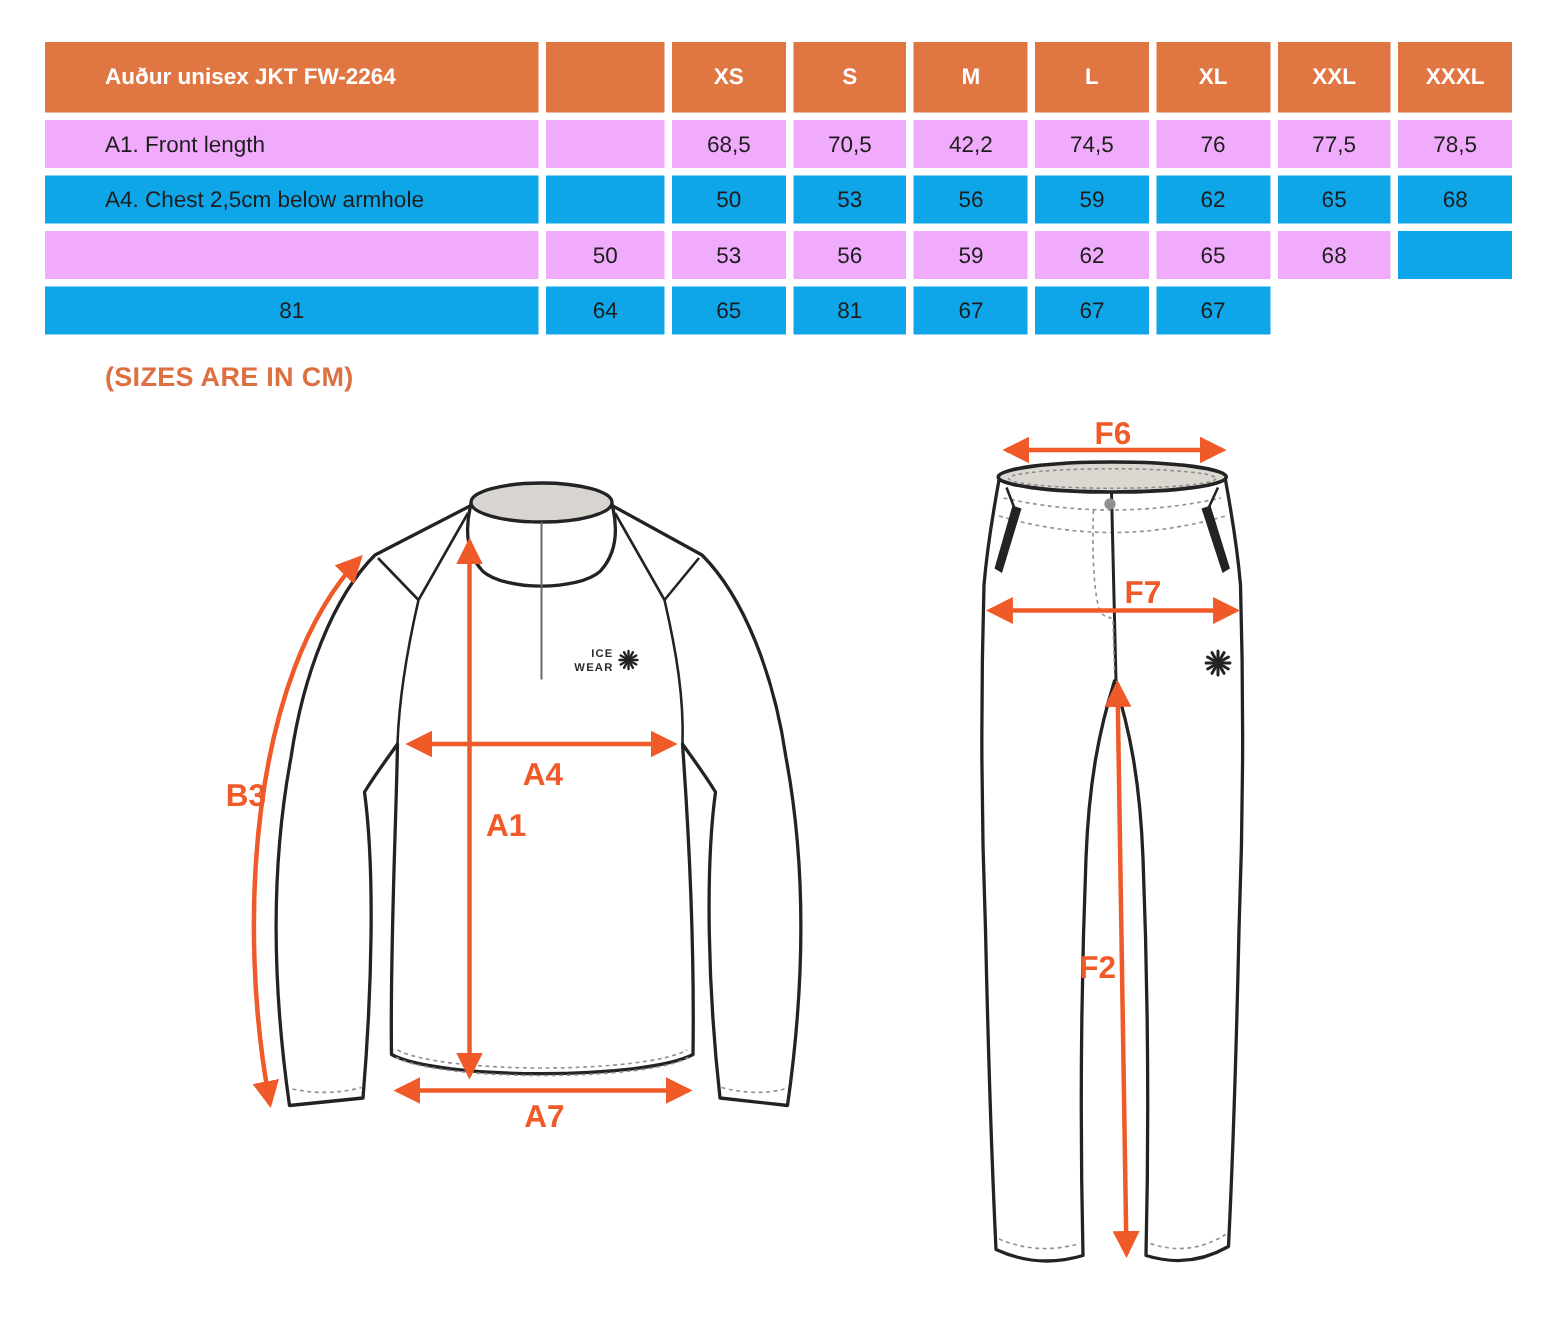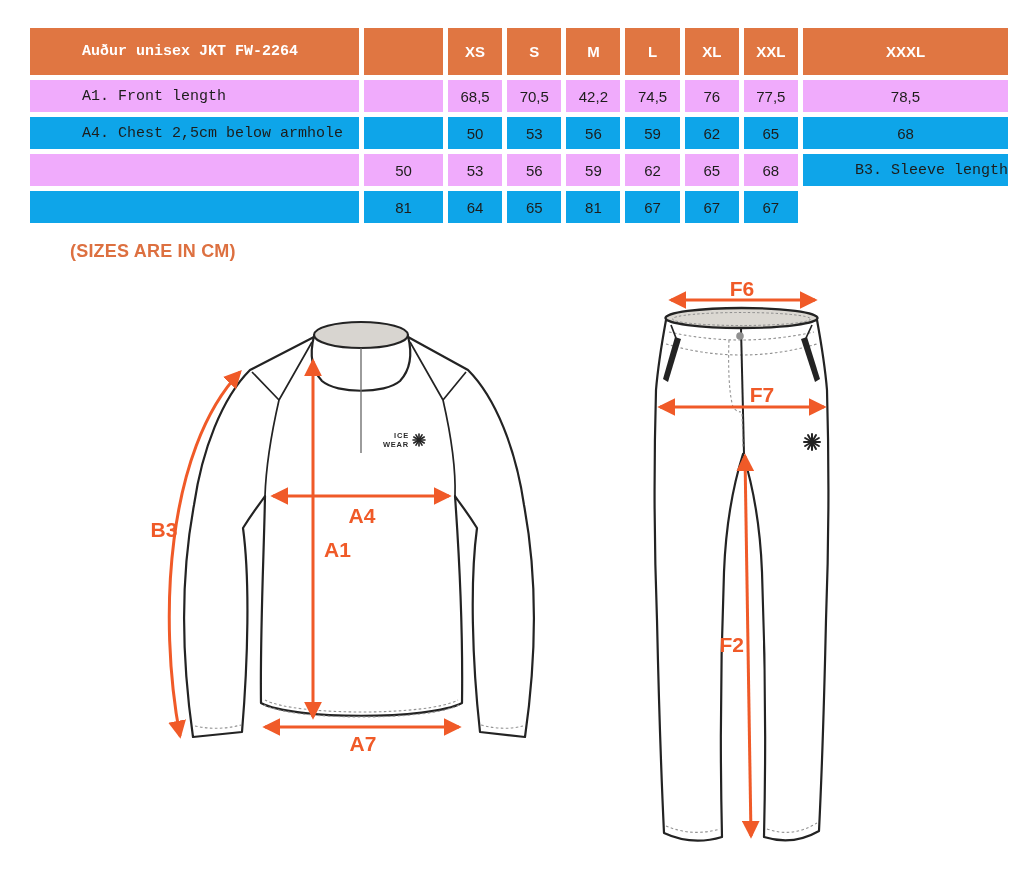--- a/index.html
+++ b/index.html
@@ -9,21 +9,21 @@
   }
   
   .size-table{
     position:absolute;left:30px;top:28px;width:978px;
     display:grid;grid-template-columns:329px 79px repeat(7,1fr);
     column-gap:5px;row-gap:5px;
   }
   .cell{display:flex;align-items:center;justify-content:center;
     font-size:15px;height:32px;white-space:nowrap;}
   .cell.head{height:47px;background:#e07642;color:#ffffff;font-weight:bold;}
-  .cell.lbl{justify-content:flex-start;padding-left:52px;font-family:Liberation Mono, monospace;}
+  .cell.lbl{justify-content:flex-start;padding-left:40px;}
   .dark{background:#f0abfc;}
   .light{background:#0ea5e9;}
   .note{
     position:absolute;left:70px;top:241px;color:#dd7040;
     font-size:18px;font-weight:bold;letter-spacing:.2px;
   }
   
   .jacket-svg{position:absolute;left:140px;top:290px;}
   .pants-svg{position:absolute;left:630px;top:280px;}
   svg text.mlabel{fill:#f05a28;font-size:21px;font-weight:600;font-family:"Liberation Sans",sans-serif;}
@@ -73,21 +73,20 @@
 
     <div class="cell dark"></div>
     <div class="cell dark">50</div>
     <div class="cell dark">53</div>
     <div class="cell dark">56</div>
     <div class="cell dark">59</div>
     <div class="cell dark">62</div>
     <div class="cell dark">65</div>
     <div class="cell dark">68</div>
 
-    <div class="cell light lbl">B3. Sleeve length</div>
     <div class="cell light"></div>
     <div class="cell light">81</div>
     <div class="cell light">64</div>
     <div class="cell light">65</div>
     <div class="cell light">81</div>
     <div class="cell light">67</div>
     <div class="cell light">67</div>
     <div class="cell light">67</div>
   </div>
 

